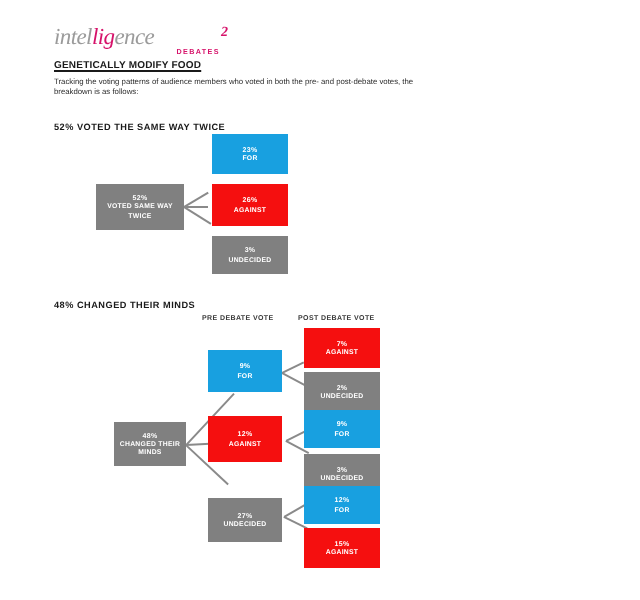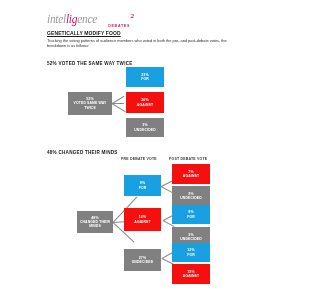--- a/index.html
+++ b/index.html
@@ -2,21 +2,21 @@
 <html><head>
 <meta charset="utf-8">
 <style>
   * { box-sizing: border-box; margin: 0; padding: 0; }
   html, body {
     width: 232px; height: 300px;
     background: #ffffff;
     font-family: "Liberation Sans", sans-serif;
     overflow: hidden;
   }
-  .page { position: relative; width: 232px; height: 293px; background: #fff; margin-left: 20px; }
+  .page { position: relative; width: 232px; height: 293px; background: #fff; }
 
   
   .logo-wrap {
     position: absolute; left: 27px; top: 13px;
     width: 86px; height: 16px;
   }
   .logo-text {
     font-family: "Liberation Serif", serif;
     font-style: italic;
     font-size: 11.5px;

